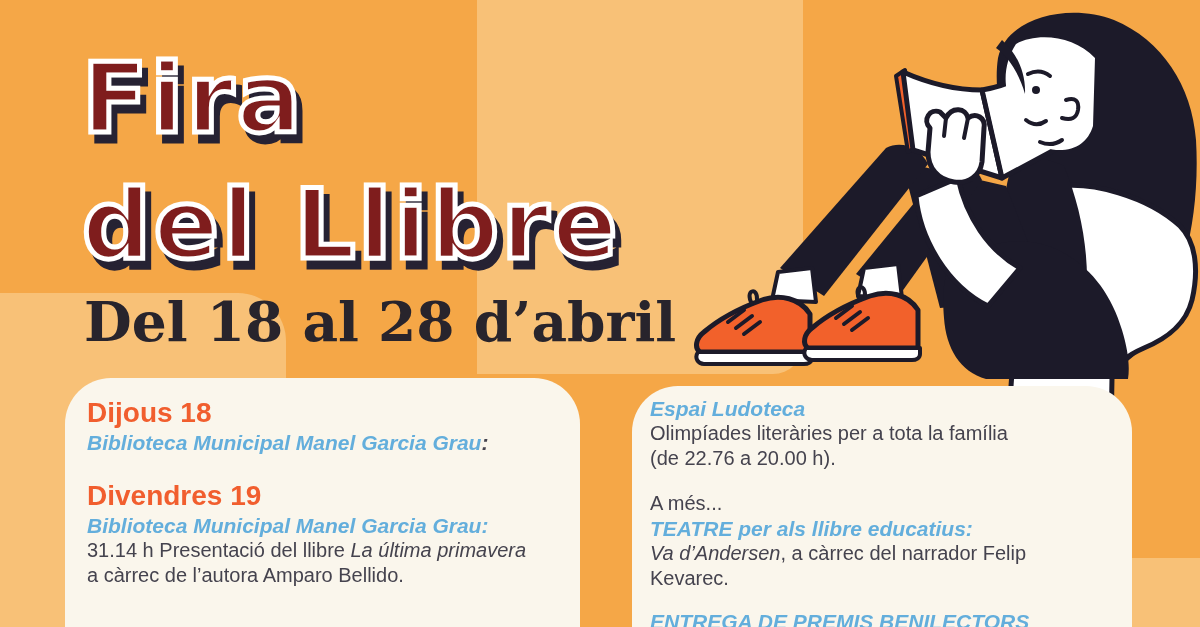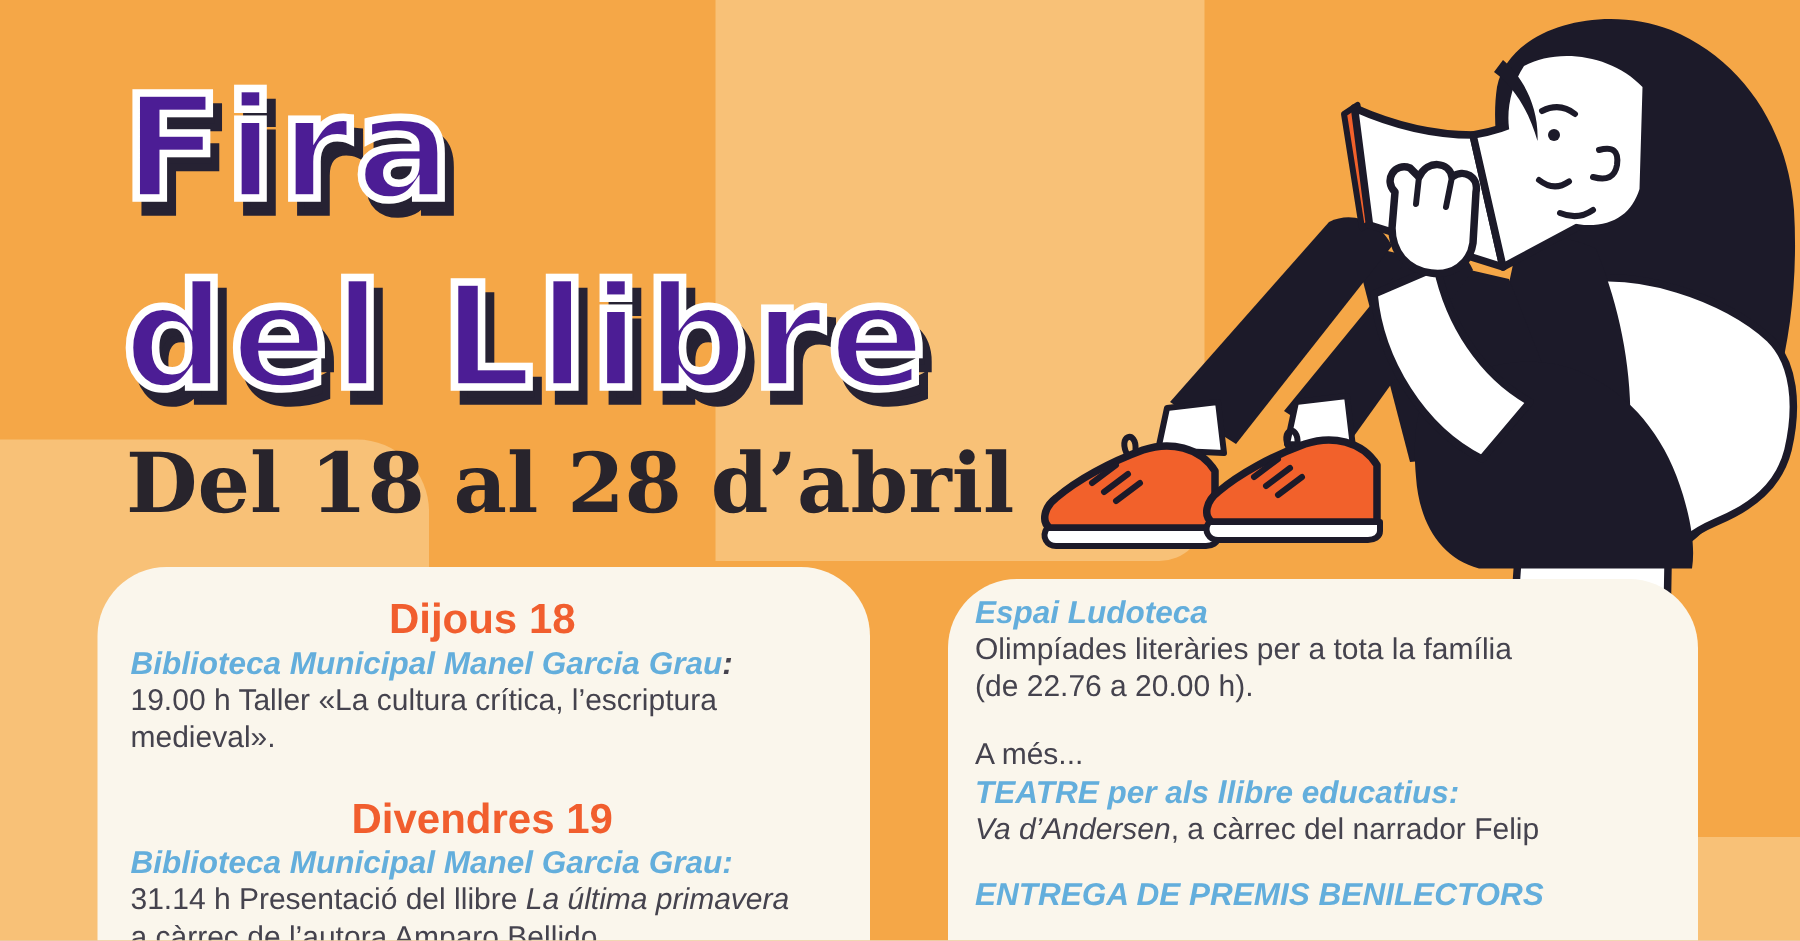--- a/index.html
+++ b/index.html
@@ -11,21 +11,21 @@
   .bg-band-top{position:absolute;left:477px;top:0;width:326px;height:374px;background:#F8C177;border-radius:0 0 30px 0;}
   .bg-block-left{position:absolute;left:0;top:293px;width:286px;height:334px;background:#F8C177;border-radius:0 48px 0 0;}
   .bg-block-right{position:absolute;left:1132px;top:558px;width:68px;height:69px;background:#F8C177;}
 
   
   .title{position:absolute;left:82px;top:36px;}
   .bubble{
     position:relative;z-index:0;
     font-family:"DejaVu Sans",sans-serif;font-weight:800;
     font-size:96px;line-height:126px;letter-spacing:3px;
-    color:#4c1d95;-webkit-text-stroke:5px #ffffff;
+    color:#7f1d1d;-webkit-text-stroke:5px #ffffff;
     white-space:nowrap;
   }
   .bubble::after{
     content:attr(data-text);
     position:absolute;left:6px;top:9px;z-index:-1;
     color:#262233;-webkit-text-stroke:5px #262233;
   }
   .subtitle{
     position:absolute;left:84px;top:289px;
     font-family:"DejaVu Serif",serif;font-weight:bold;
@@ -33,21 +33,21 @@
   }
 
   
   .card{
     position:absolute;background:#FAF6EC;border-radius:46px;
     height:320px;box-sizing:border-box;
   }
   .card-left{left:65px;top:378px;width:515px;padding:20px 24px 0 22px;}
   .card-right{left:632px;top:386px;width:500px;padding:10px 18px 0 18px;}
 
-  .day{color:#F15E2E;font-size:28px;font-weight:bold;line-height:30px;margin-bottom:2px;white-space:nowrap;text-align:center;}
+  .day{color:#F15E2E;font-size:28px;font-weight:bold;line-height:30px;margin-bottom:2px;white-space:nowrap;}
   .day2{margin-top:26px;}
   .venue,.blue-h{color:#63AEDC;font-size:21px;font-weight:bold;line-height:25px;white-space:nowrap;font-style:italic;}
   .colon-dark{color:#45434E;}
   .body-t{color:#45434E;font-size:20px;line-height:25px;white-space:nowrap;}
   .body-t em{font-style:italic;}
   .gap18{margin-top:18px;}
   .gap20{margin-top:20px;}
 
   .illustration{position:absolute;left:690px;top:0;width:510px;height:600px;}
 </style>
@@ -129,42 +129,39 @@
         <path d="M 744,334 L 760,322"></path>
       </g>
     </g>
   </svg>
 
   <div class="card card-left">
     <div class="day">Dijous 18</div>
     <div class="venue">
       <span>Biblioteca Municipal Manel Garcia Grau</span><span class="colon-dark">:</span>
     </div>
-    <div class="body-t">
-      <div>19.00 h Taller «La cultura crítica, l’escriptura</div>
-      <div>medieval».</div>
-    </div>
 
     <div class="day day2">Divendres 19</div>
     <div class="venue">Biblioteca Municipal Manel Garcia Grau:</div>
     <div class="body-t">
       <div><span>31.14 h Presentació del llibre </span><em>La última primavera</em></div>
       <div>a càrrec de l’autora Amparo Bellido.</div>
     </div>
   </div>
 
   <div class="card card-right">
     <div class="blue-h">Espai Ludoteca</div>
     <div class="body-t">
       <div>Olimpíades literàries per a tota la família</div>
       <div>(de 22.76 a 20.00 h).</div>
     </div>
 
     <div class="body-t gap20">A més...</div>
     <div class="blue-h">TEATRE per als llibre educatius:</div>
     <div class="body-t">
       <div><em>Va d’Andersen</em><span>, a càrrec del narrador Felip</span></div>
+      <div>Kevarec.</div>
     </div>
 
     <div class="blue-h gap18">ENTREGA DE PREMIS BENILECTORS</div>
   </div>
 
 </div>
 
 </body></html>

